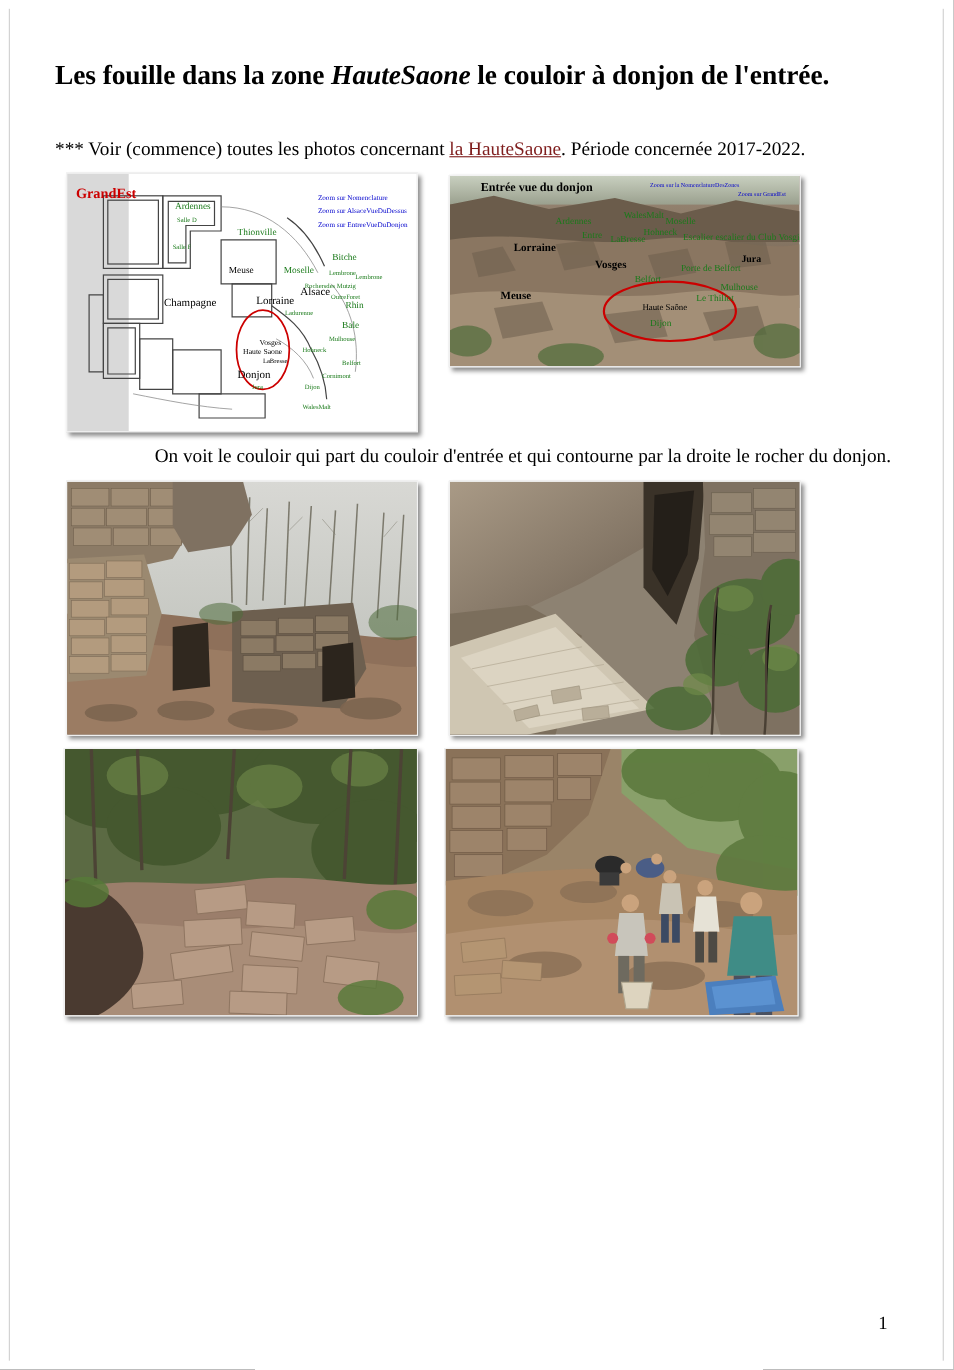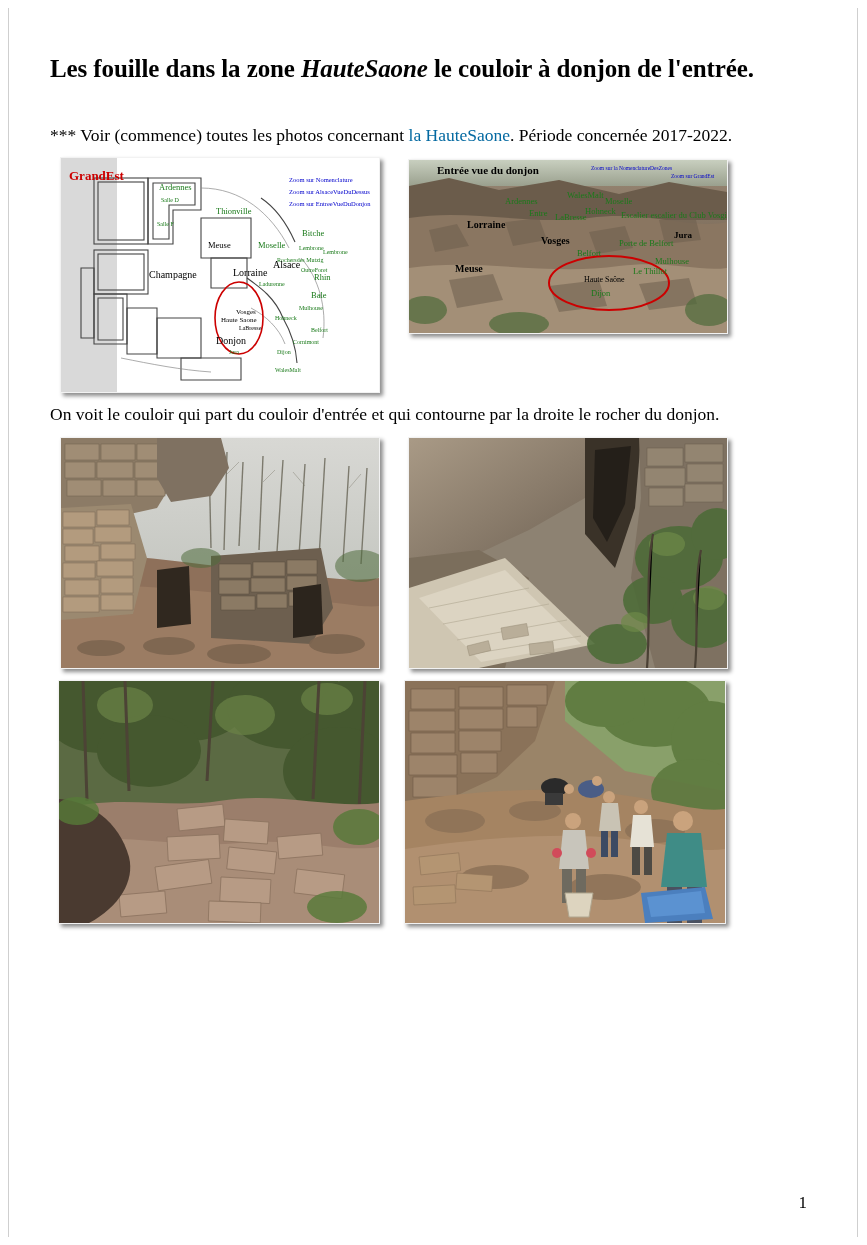--- a/index.html
+++ b/index.html
@@ -51,21 +51,22 @@
     font-weight: bold;
   }
   p.para {
     font-size: 17.5px;
     line-height: 1.28;
     margin: 0;
     color: #000;
   }
   .spacer-1 { height: 40px; }
   .link {
-    color: #0369a1;
+    text-decoration: underline;
+    color: #7f1d1d;
     cursor: pointer;
   }
   .fig-row {
     display: flex;
     align-items: flex-start;
     gap: 0px;
     margin-top: 8px;
     margin-bottom: 8px;
   }
   .photo {
@@ -236,21 +237,21 @@
             <text x="58" y="68">Lorraine</text>
             <text x="132" y="84">Vosges</text>
             <text x="46" y="112">Meuse</text>
             <text x="175" y="122" font-size="8" font-weight="normal">Haute Saône</text>
             <text x="265" y="78" font-size="9">Jura</text>
           </g>
         </svg>
       </div>
     </div>
 
-    <p class="para txt-block" style="margin-top:10px;">On voit le couloir qui part du couloir d'entrée et qui contourne par la droite le rocher du donjon.</p>
+    <p class="para txt-block" style="margin-top:10px;text-align:right;">On voit le couloir qui part du couloir d'entrée et qui contourne par la droite le rocher du donjon.</p>
 
     <div class="fig-row" style="margin-top:11px;">
       <div class="photo" style="width:320px;height:232px;margin-left:10px;">
         <svg width="318" height="230" viewBox="0 0 318 230" xmlns="http://www.w3.org/2000/svg">
           <defs>
             <linearGradient id="sky2" x1="0" y1="0" x2="0" y2="1">
               <stop offset="0%" stop-color="#d8d8d4"></stop>
               <stop offset="100%" stop-color="#b9bcb5"></stop>
             </linearGradient>
           </defs>

